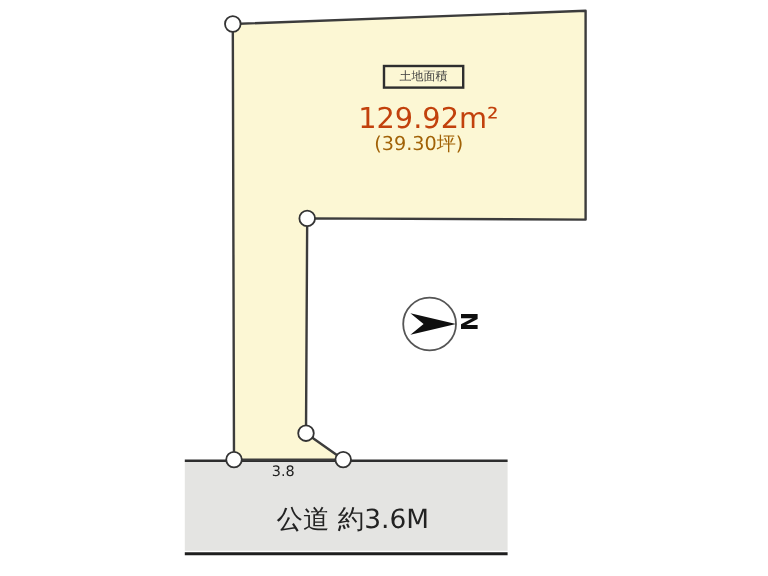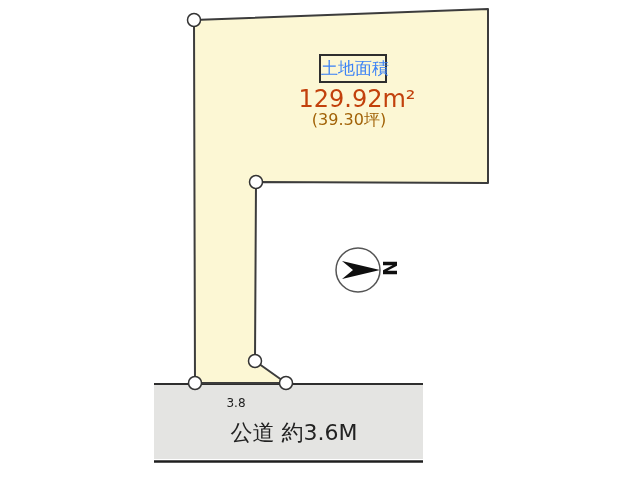--- a/index.html
+++ b/index.html
@@ -10,30 +10,30 @@
   #drawing{position:absolute;left:0;top:0;}
   .parcel{stroke:#3c3c3c;stroke-width:2;stroke-linejoin:round;}
   .road-line{stroke:#2e2e2e;stroke-width:2;}
   .road-line-bottom{stroke:#1f1f1f;stroke-width:2.4;}
   .vertex{stroke:#333333;stroke-width:1.5;}
   .compass-ring{fill:#ffffff;stroke:#555555;stroke-width:1.5;}
   .north-dart{fill:#0f0f0f;stroke:none;}
   .txt{position:absolute;white-space:nowrap;}
   .area-label-box{
     left:319px;top:54px;width:64px;padding:1px 0;text-align:center;
-    font-size:17px;border:2px solid #2e2e2e;color:#3b82f6;
+    font-size:10px;border:2px solid #2e2e2e;color:#404040;
   }
   .area-value{left:277px;top:85px;width:160px;text-align:center;font-size:24px;color:#c2410c;}
   .area-tsubo{left:279px;top:110px;width:140px;text-align:center;font-size:16px;color:#a16207;}
   .north-letter{
     left:379px;top:257px;width:22px;height:22px;text-align:center;line-height:22px;
     font-size:19px;font-weight:bold;color:#0f0f0f;
     transform:rotate(90deg);transform-origin:center center;
   }
-  .frontage-dim{left:221px;top:396px;width:30px;text-align:center;font-size:12px;color:#222;}
+  .frontage-dim{left:221px;top:386px;width:30px;text-align:center;font-size:12px;color:#222;}
   .road-label{left:154px;top:418px;width:280px;text-align:center;font-size:22px;color:#222;}
 </style>
 </head>
 <body>
 
 <div id="stage">
 
   <svg id="drawing" width="640" height="480" viewBox="0 0 640 480">
 
     <rect x="154" y="384" width="269" height="75" fill="#E4E4E2"></rect>

